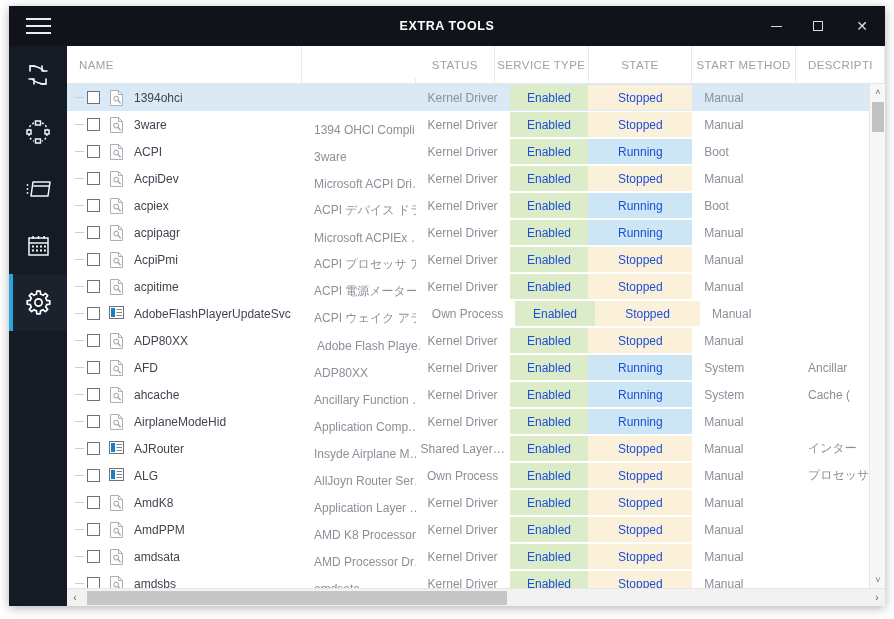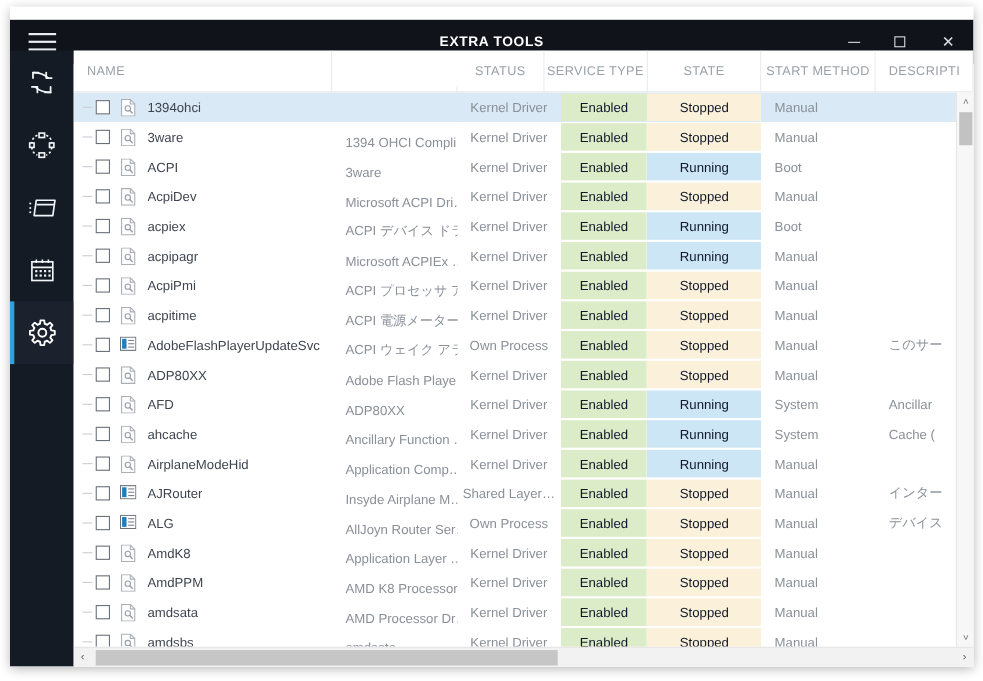--- a/index.html
+++ b/index.html
@@ -19,21 +19,21 @@
     width: 876px;
     height: 600px;
     background: #ffffff;
     box-shadow: 0 2px 10px rgba(0,0,0,0.30);
     overflow: hidden;
   }
 
   
   .titlebar {
     position: absolute;
-    left: 0; top: 12px;
+    left: 0; top: 0;
     width: 876px; height: 40px;
     background: #10141a;
     display: flex;
     align-items: center;
   }
   .hamburger {
     width: 58px; height: 40px;
     display: flex; flex-direction: column;
     align-items: center; justify-content: center;
     gap: 5px;
@@ -207,21 +207,21 @@
     overflow: hidden;
     text-overflow: ellipsis;
   }
 
   
   .badge {
     display: inline-flex;
     align-items: center; justify-content: center;
     height: 25px;
     font-size: 12px;
-    color: #0f172a;
+    color: #1d4ed8;
   }
   .b-enabled  { background: #dcecc8; width: 80px; }
   .b-stopped  { background: #fbf0d9; width: 105px; }
   .b-running  { background: #cde6f5; width: 105px; }
 
   
   .vscroll {
     position: absolute;
     right: 0; top: 38px;
     width: 16px; height: 504px;
@@ -600,21 +600,20 @@
           </div>
           <div class="cell left c-disp">Adobe Flash Playe…</div>
           <div class="cell center c-type">Own Process</div>
           <div class="cell c-status" style="justify-content:center">
             <span class="badge b-enabled">Enabled</span>
           </div>
           <div class="cell c-state" style="justify-content:center">
             <span class="badge b-stopped">Stopped</span>
           </div>
           <div class="cell left c-start">Manual</div>
-          <div class="cell left c-desc">このサー</div>
         </div>
         <div class="row">
           <div class="cell name">
             <div class="namebox">
               <span class="treeline"></span>
               <span class="chk"></span>
               <span class="fileicon"><svg width="15" height="16" viewBox="0 0 15 16" fill="none" stroke="#aab0b8" stroke-width="1">
                   <path d="M1.5 0.5 H9.5 L13.5 4.5 V15.5 H1.5 Z" fill="#fdfdfd"></path>
                   <path d="M9.5 0.5 V4.5 H13.5"></path>
                   <circle cx="7.2" cy="8.6" r="2.4" fill="none" stroke="#9aa0a8" stroke-width="1"></circle>
@@ -756,21 +755,21 @@
           </div>
           <div class="cell left c-disp">Application Layer …</div>
           <div class="cell center c-type">Own Process</div>
           <div class="cell c-status" style="justify-content:center">
             <span class="badge b-enabled">Enabled</span>
           </div>
           <div class="cell c-state" style="justify-content:center">
             <span class="badge b-stopped">Stopped</span>
           </div>
           <div class="cell left c-start">Manual</div>
-          <div class="cell left c-desc">デバイス</div>
+          <div class="cell left c-desc">プロセッサ</div>
         </div>
         <div class="row">
           <div class="cell name">
             <div class="namebox">
               <span class="treeline"></span>
               <span class="chk"></span>
               <span class="fileicon"><svg width="15" height="16" viewBox="0 0 15 16" fill="none" stroke="#aab0b8" stroke-width="1">
                   <path d="M1.5 0.5 H9.5 L13.5 4.5 V15.5 H1.5 Z" fill="#fdfdfd"></path>
                   <path d="M9.5 0.5 V4.5 H13.5"></path>
                   <circle cx="7.2" cy="8.6" r="2.4" fill="none" stroke="#9aa0a8" stroke-width="1"></circle>

